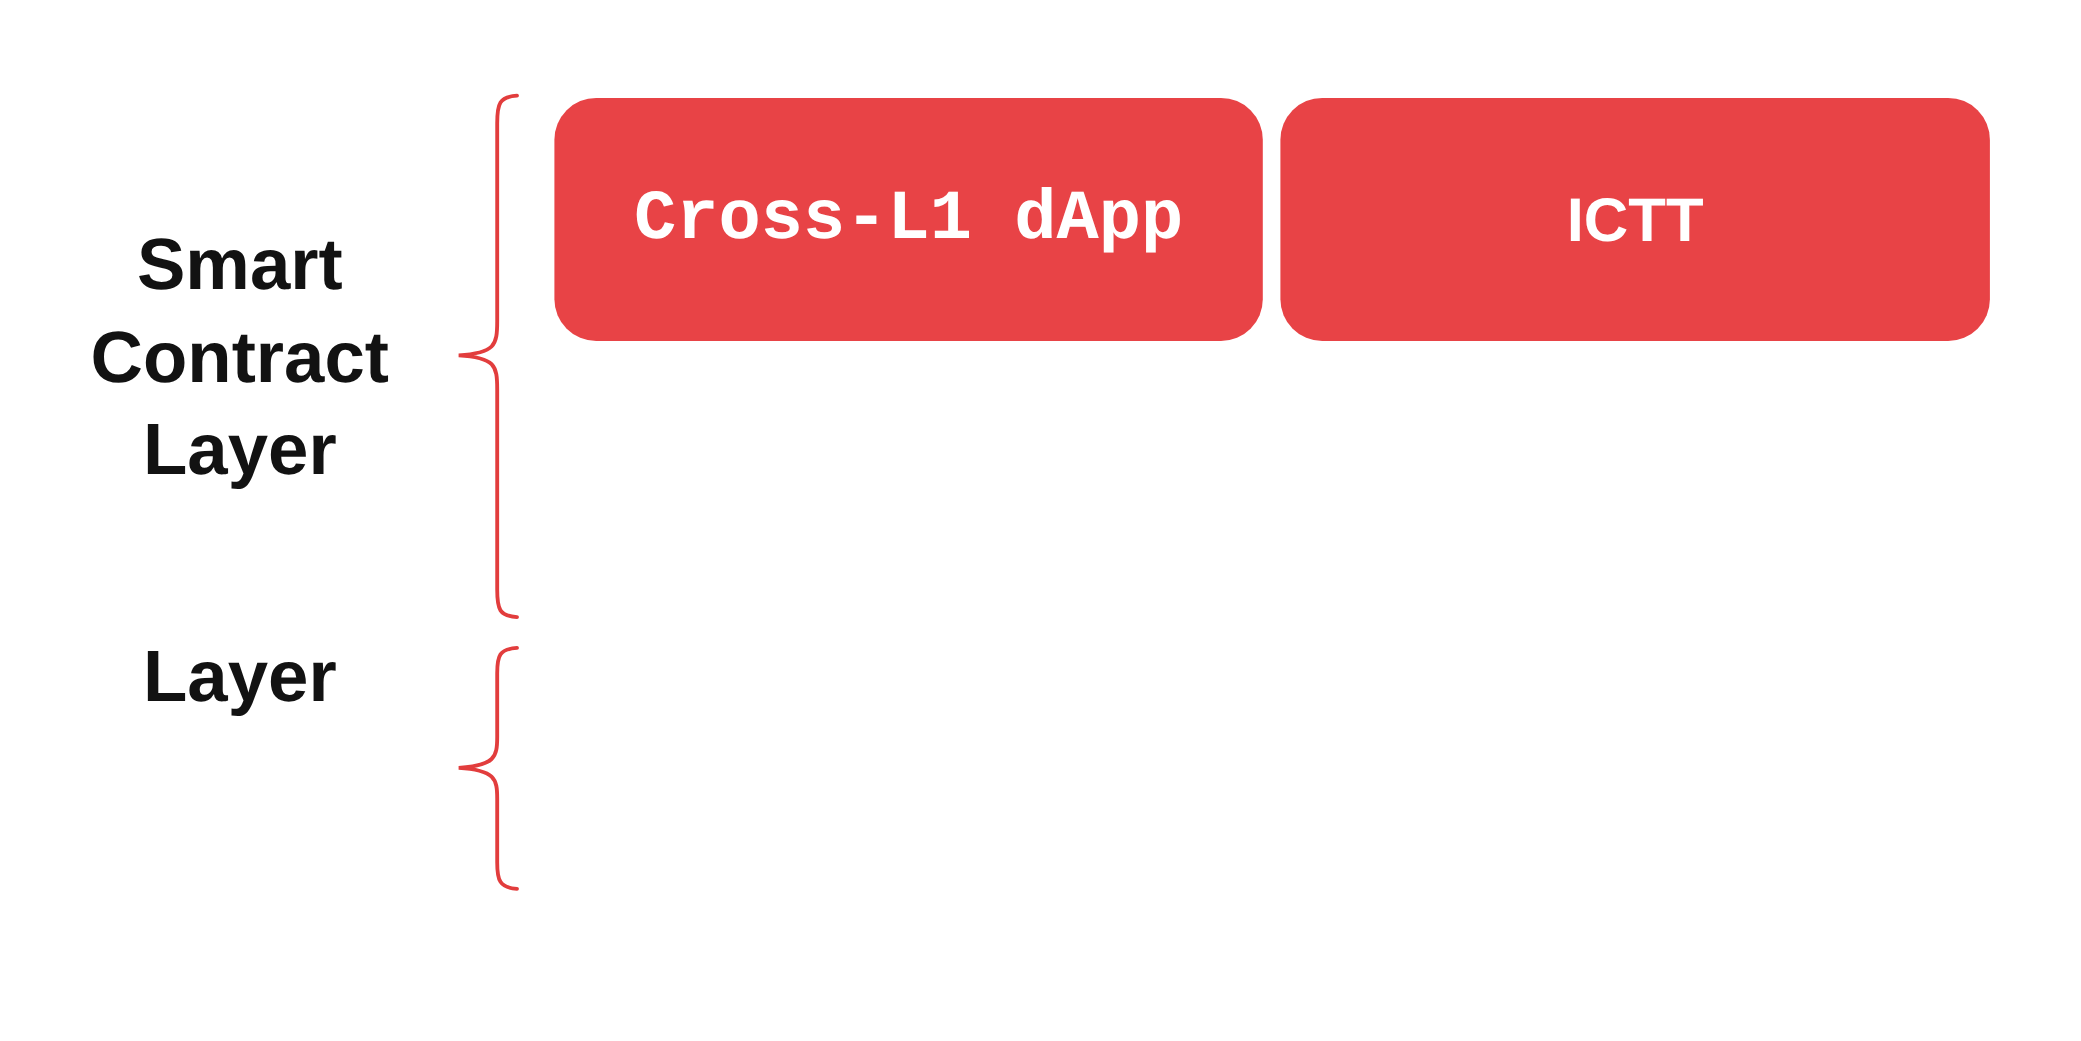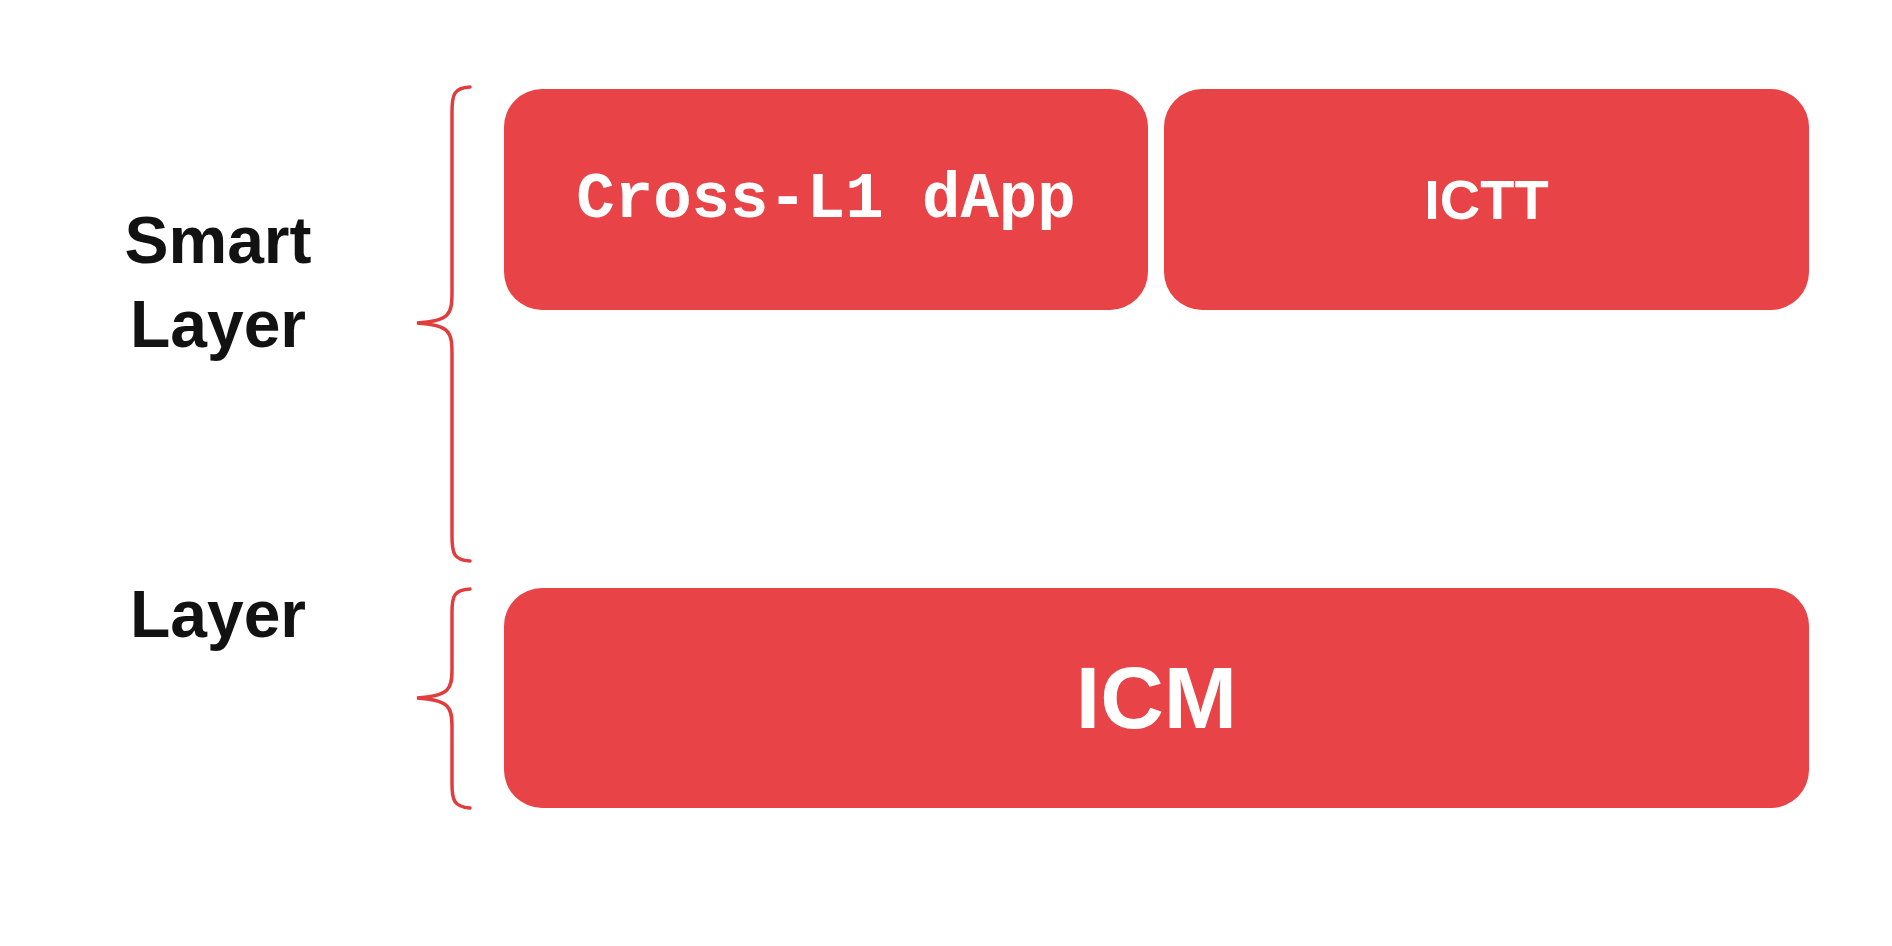--- a/index.html
+++ b/index.html
@@ -77,20 +77,21 @@
     stroke-linecap: round;
   }
 </style>
 </head>
 <body>
 
 <div class="canvas">
 
   <div class="layer-label" id="label-smart-contract-layer">
     <div>Smart</div>
+    <div>Contract</div>
     <div>Layer</div>
   </div>
 
   <div class="layer-label" id="label-virtual-machine-layer">
     <div>Layer</div>
   </div>
 
   <svg class="brace" id="brace-smart-contract" viewBox="0 0 70 490" aria-hidden="true">
     <path d="M 62 7
              C 46 8 44 14 44 32
@@ -113,17 +114,14 @@
 
   <div class="box" id="box-cross-l1-dapp">
     <span>Cross-L1 dApp</span>
   </div>
 
   <div class="box" id="box-ictt">
     <span>ICTT</span>
   </div>
 
 
-  <div class="box" id="box-icm">
-    <span>ICM</span>
-  </div>
 
 </div>
 
 </body></html>

